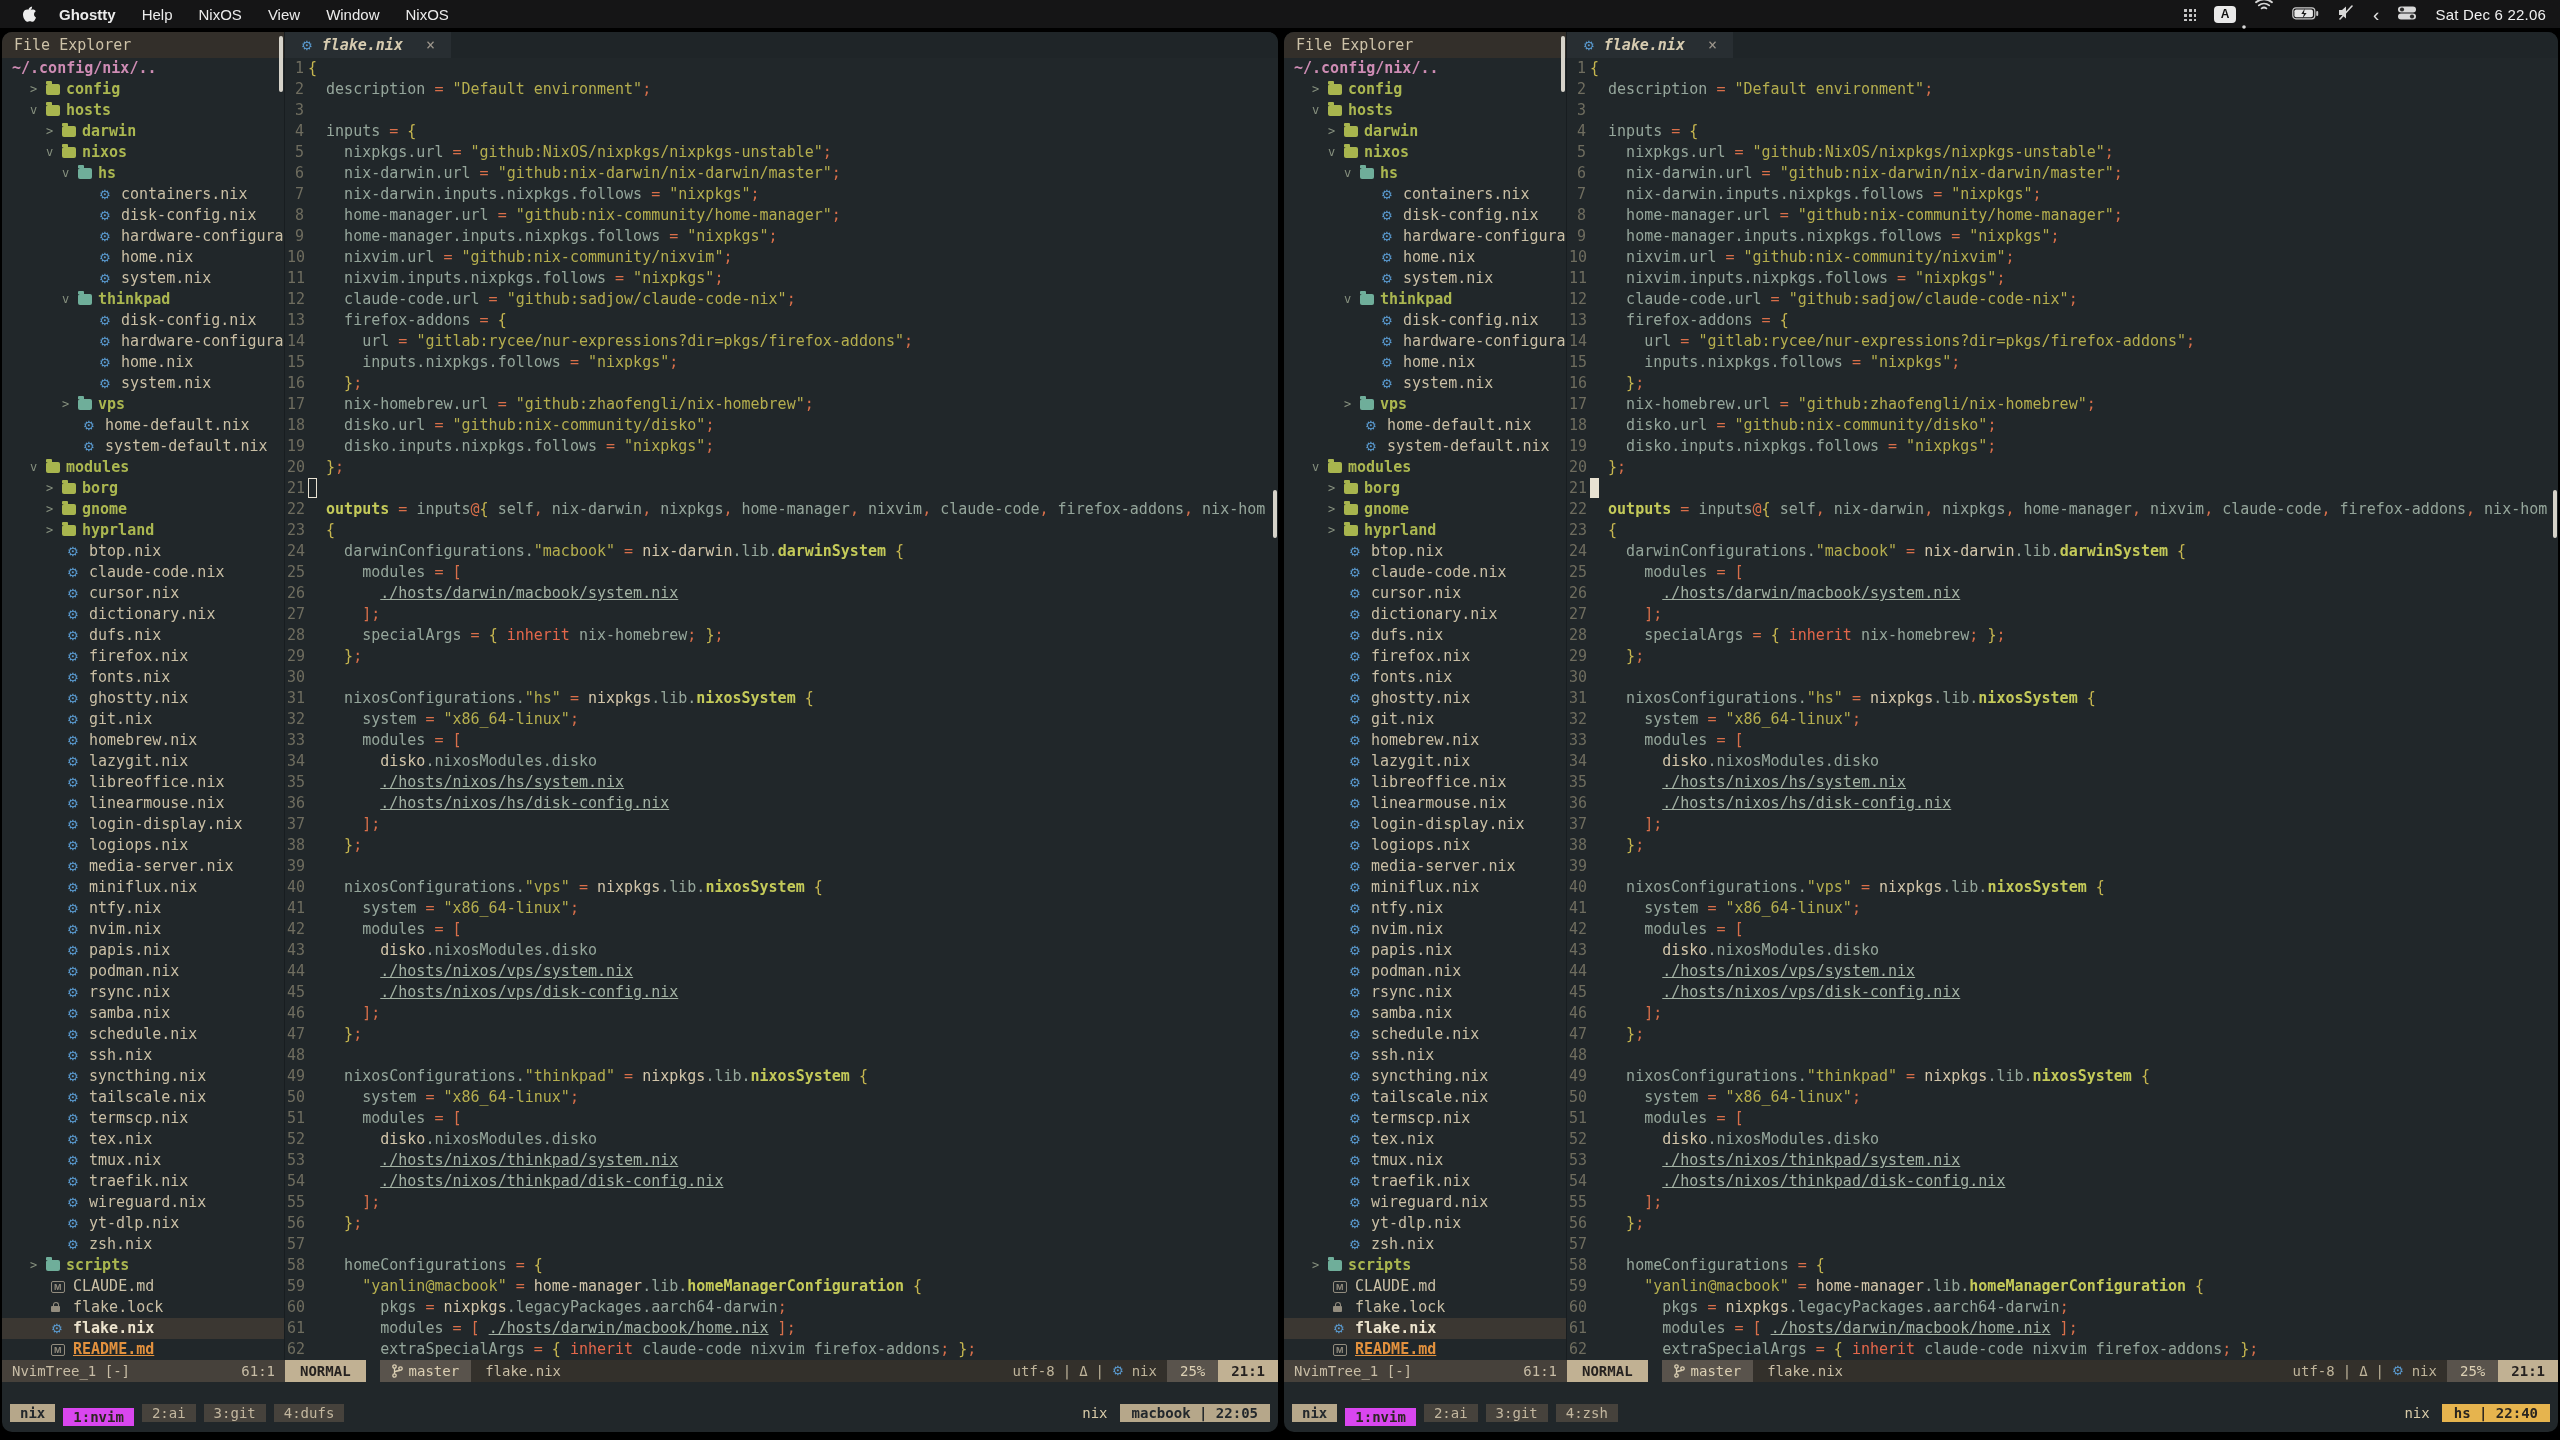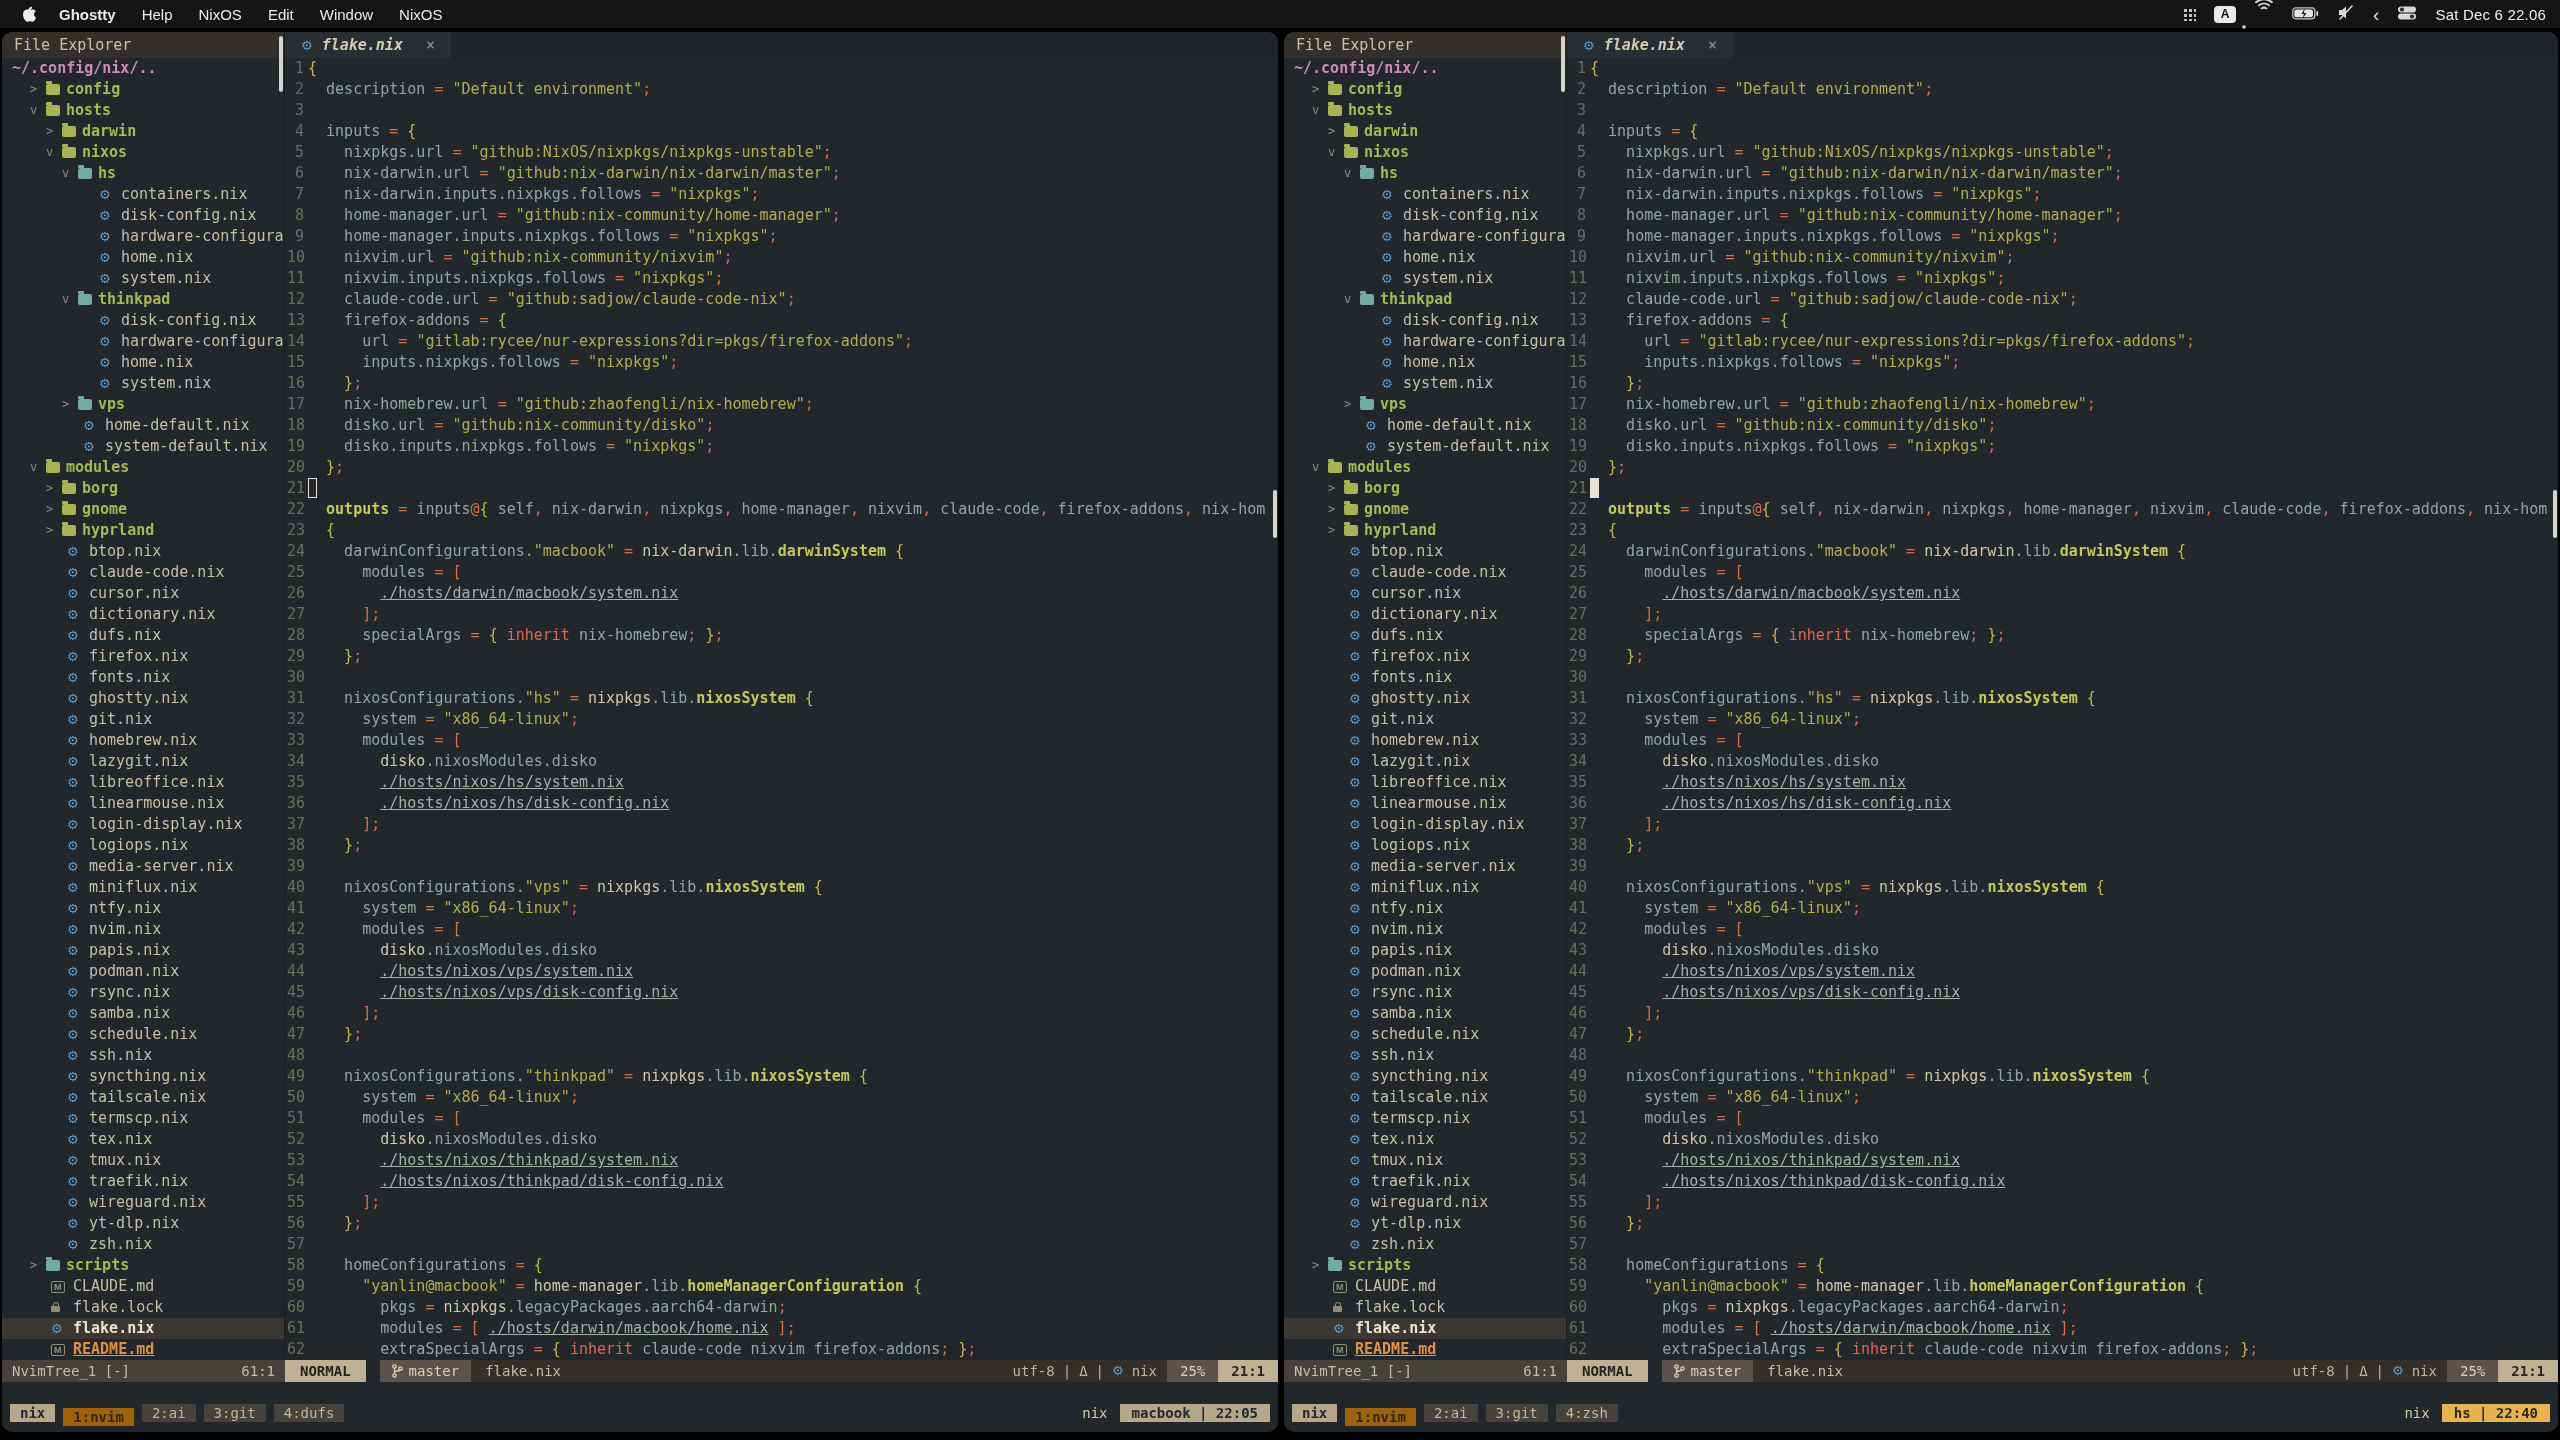--- a/index.html
+++ b/index.html
@@ -76,21 +76,21 @@
   .sl-file{flex:1;background:#33302b;color:#c9bea5;padding:0 14px;}
   .sl-enc{background:#33302b;color:#bfb49a;padding:0 10px;display:flex;align-items:center;gap:8px;}
   .sl-enc .gear-ic{position:static;}
   .sl-pct{background:#59534c;color:#dcd0b4;padding:0 13px;}
   .sl-pos{background:#c1b193;color:#262220;font-weight:bold;padding:0 13px;}
   .cmdline{height:16px;flex:none;}
   
   .tmuxbar{height:30px;flex:none;display:flex;align-items:center;padding:0 8px;gap:8px;font-size:14px;}
   .tmux-session{background:#b6a78a;color:#23282c;padding:1px 10px;font-weight:bold;}
   .tmux-win{background:#46423c;color:#c3b79f;padding:1px 10px;}
-  .tmux-win.active{background:#a16207;color:#2b2620;font-weight:bold;margin-top:8px;}
+  .tmux-win.active{background:#d946ef;color:#2b2620;font-weight:bold;margin-top:8px;}
   .tmux-right{margin-left:auto;display:flex;align-items:center;gap:12px;}
   .tmux-nix{color:#d8cba8;}
   .tmux-host{padding:1px 12px;font-weight:bold;}
   .tmux-host.beige{background:#b6a78a;color:#23282c;}
   .tmux-host.gold{background:#e6b44e;color:#2b2620;}
 </style>
 </head>
 <body>
 
 <div class="screen">
@@ -98,21 +98,21 @@
   <div class="menubar">
     <span class="mb-apple">
       <svg width="16" height="18" viewBox="0 0 17 19">
           <path fill="#ececec" d="M11.8 4.6c.7-.9 1.2-2 1-3.2-1 .1-2.2.7-2.9 1.6-.6.7-1.2 1.9-1 2.9 1.1.1 2.2-.5 2.9-1.3zM14.9 9.8c0-2.2 1.8-3.2 1.9-3.3-1-1.5-2.6-1.7-3.2-1.7-1.4-.1-2.6.8-3.3.8-.7 0-1.7-.8-2.8-.8-1.5 0-2.8.9-3.6 2.2-1.5 2.6-.4 6.5 1.1 8.7.7 1 1.6 2.2 2.7 2.1 1.1 0 1.5-.7 2.8-.7s1.7.7 2.8.7c1.2 0 1.9-1 2.6-2.1.8-1.2 1.2-2.4 1.2-2.4-.1-.1-2.2-.9-2.2-3.5z"></path>
         </svg>
     </span>
     <span class="mb-items" style="display:flex;">
         <span class="mb-item app">Ghostty</span>
         <span class="mb-item">Help</span>
         <span class="mb-item">NixOS</span>
-        <span class="mb-item">Edit</span>
+        <span class="mb-item">View</span>
         <span class="mb-item">Window</span>
         <span class="mb-item">NixOS</span>
       </span>
     <span class="mb-right">
       <span class="dots-grid"></span>
       <span class="input-a">A</span>
       <span>
         <svg width="20" height="15" viewBox="0 0 20 15" fill="none" stroke="#d8d8d8" stroke-width="1.8" stroke-linecap="round">
           <path d="M2 5.2a12.5 12.5 0 0 1 16 0"></path>
             <path d="M4.8 8.4a8.2 8.2 0 0 1 10.4 0"></path>

